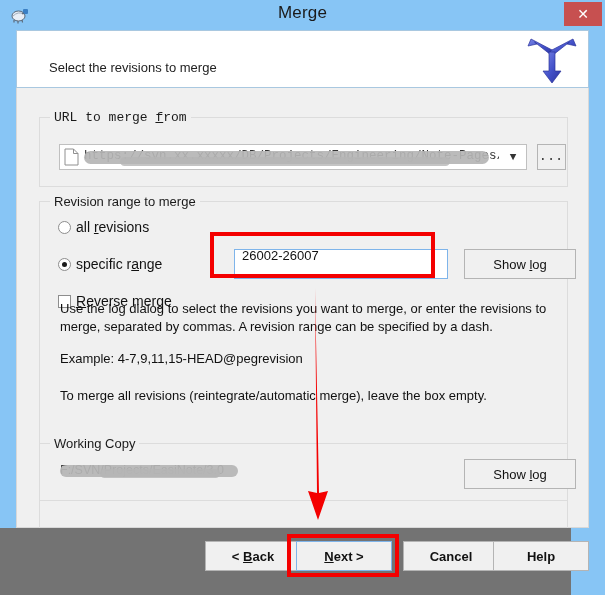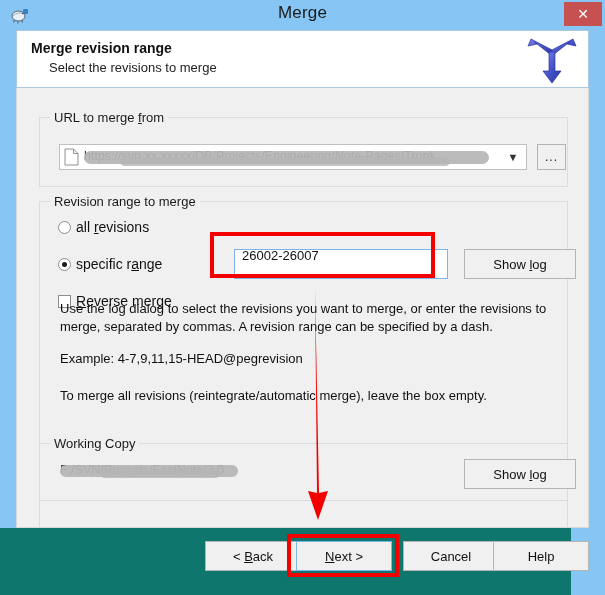--- a/index.html
+++ b/index.html
@@ -109,21 +109,21 @@
     left: 10px;
     background: #f0f0f0;
     padding: 0 4px;
     font-size: 13px;
     color: #1a1a1a;
     white-space: nowrap;
   }
 
   #group-url {
     left: 22px; top: 29px;
-    width: 529px; height: 70px;
+    width: 529px; height: 70px; font-family: Liberation Mono, monospace;
   }
   #group-rev {
     left: 22px; top: 113px;
     width: 529px; height: 384px;
   }
   #group-wc {
     left: 22px; top: 355px;
     width: 529px; height: 58px; padding-left: 27px;
   }
 
@@ -280,21 +280,22 @@
     font-size: 12.5px;
     color: #444444;
     white-space: nowrap;
   }
 
   
   .footer {
     position: absolute;
     left: 0; top: 528px;
     width: 571px; height: 67px;
-    background: #0f766e;
+    background: #737373;
+    font-weight: bold;
   }
   .footer .btn {
     position: absolute;
     top: 13px;
     width: 96px; height: 30px;
   }
   #btn-back   { left: 205px; }
   #btn-next   { left: 296px; border: 1px solid #7eb4ea; }
   #btn-cancel { left: 403px; }
   #btn-help   { left: 493px; }
@@ -333,21 +334,20 @@
         <line x1="5" y1="15" x2="5" y2="17.5" stroke="#5a6878" stroke-width="1.2"></line>
         <line x1="9" y1="16" x2="9" y2="18.5" stroke="#5a6878" stroke-width="1.2"></line>
         <line x1="13" y1="15" x2="13.5" y2="17.5" stroke="#5a6878" stroke-width="1.2"></line>
       </svg>
     </span>
     <div class="title-text">Merge</div>
     <div class="close-btn">✕</div>
   </div>
 
   <div class="header">
-    <div class="header-title">Merge revision range</div>
     <div class="header-sub">Select the revisions to merge</div>
     <span class="header-logo">
       <svg width="56" height="54" viewBox="0 0 56 54">
         <defs>
           <linearGradient id="gb" x1="0" y1="0" x2="1" y2="1">
             <stop offset="0%" stop-color="#7a86e8"></stop>
             <stop offset="55%" stop-color="#4250c8"></stop>
             <stop offset="100%" stop-color="#2b339c"></stop>
           </linearGradient>
         </defs>

